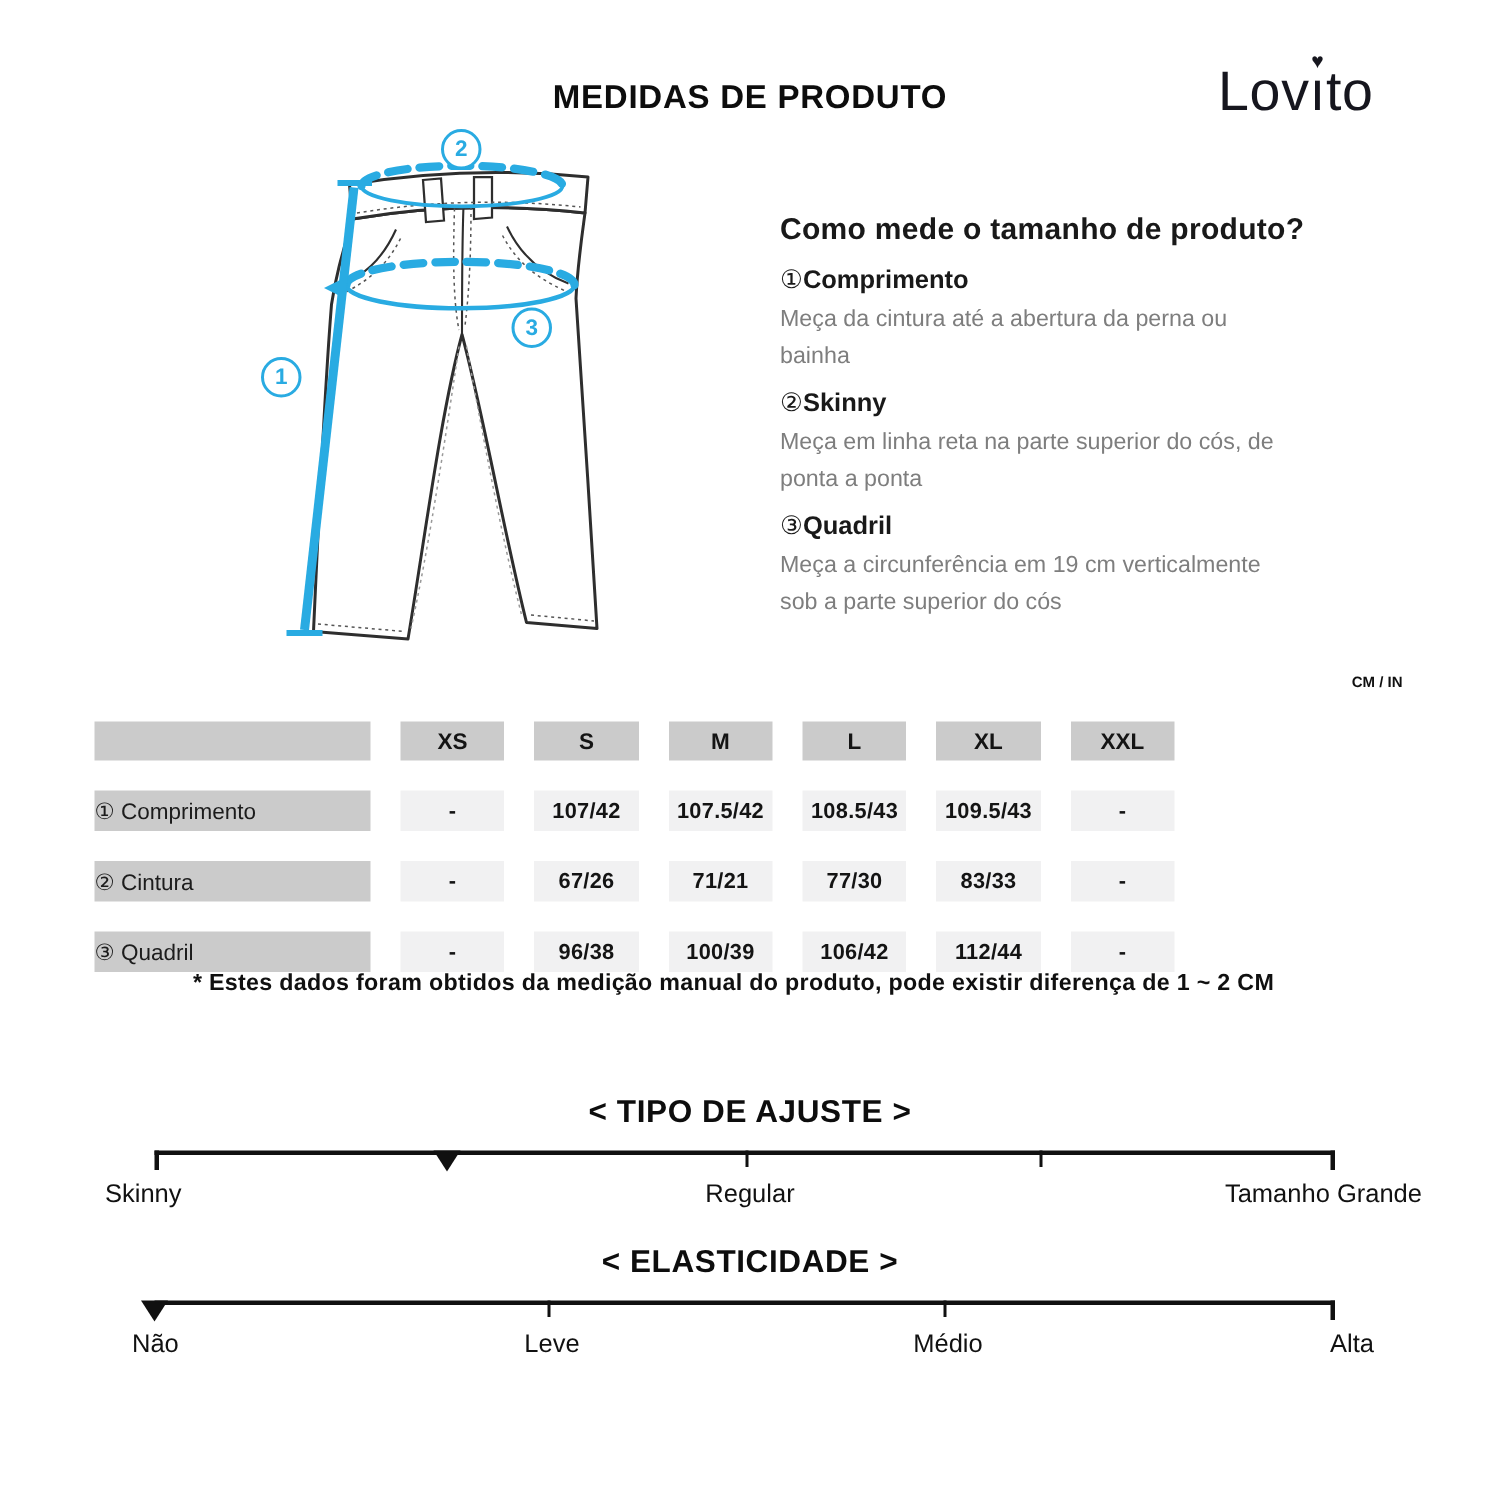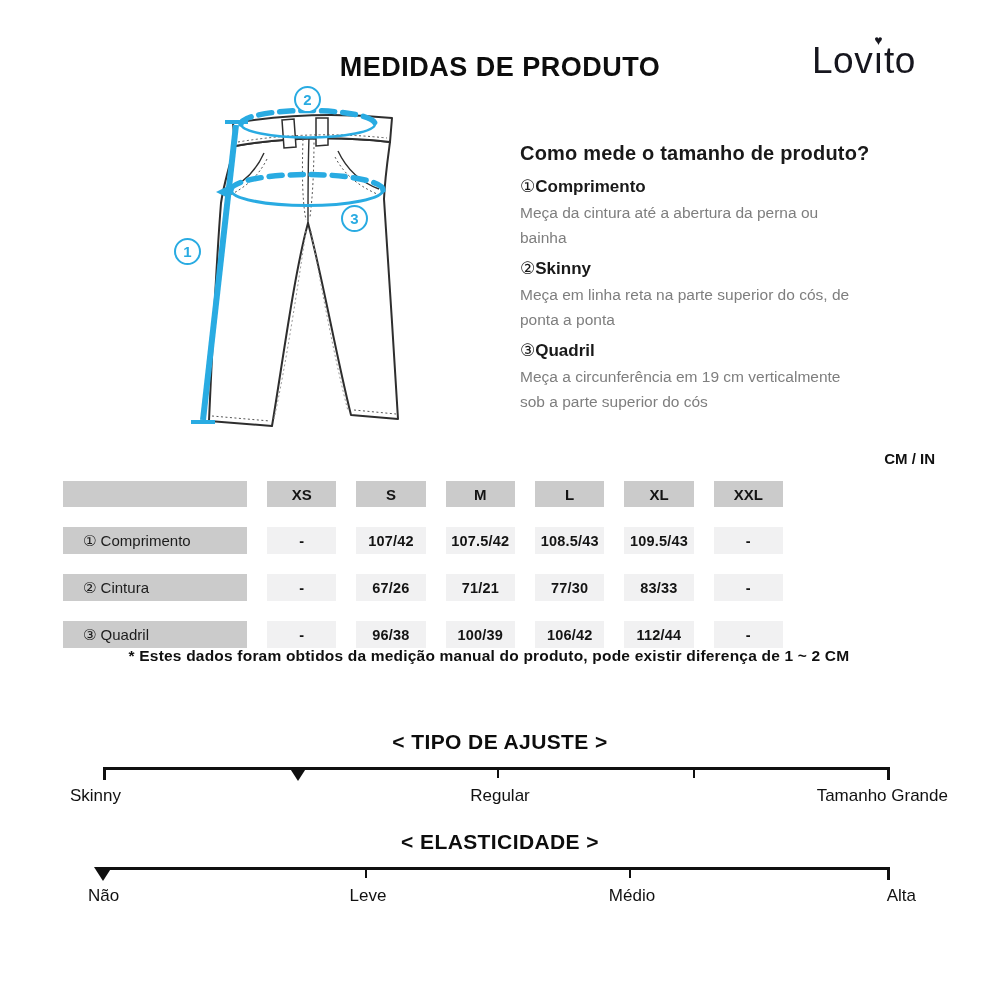--- a/index.html
+++ b/index.html
@@ -3,21 +3,21 @@
 <meta charset="utf-8">
 <style>
   html,body { margin:0; padding:0; background:#ffffff; }
   .page {
     position:relative; width:1000px; height:1000px; background:#ffffff;
     font-family:"Liberation Sans","DejaVu Sans",sans-serif; color:#111; overflow:hidden;
   }
   
   .title {
     position:absolute; top:52px; left:0; width:1000px; text-align:center;
-    font-size:27px; font-weight:800; letter-spacing:.5px; color:#0d0d0d;
+    font-size:22px; font-weight:800; letter-spacing:.5px; color:#0d0d0d;
   }
   .brand {
     position:absolute; top:40px; left:812px; font-size:37px; font-weight:400;
     letter-spacing:.5px; color:#16161e; white-space:nowrap;
   }
   .brand .iwrap { position:relative; display:inline-block; }
   .brand .heart {
     position:absolute; top:-7px; left:50%; transform:translateX(-50%);
     font-size:14px; line-height:1; color:#16161e;
   }
@@ -32,29 +32,29 @@
   .badge-2 { left:294px; top:86px; }
   .badge-3 { left:341px; top:205px; }
   .badge-1 { left:174px; top:238px; }
   
   .guide { position:absolute; left:520px; top:140px; width:432px; }
   .guide-heading { font-size:20px; font-weight:700; color:#191919; letter-spacing:.2px; line-height:26px; margin-bottom:7px; }
   .guide-item-title { font-size:17px; font-weight:700; color:#191919; line-height:27px; margin-top:5px; }
   .guide-item-title .num { font-weight:400; }
   .guide-desc { font-size:15.5px; color:#7e7e7e; line-height:25px; }
   
-  .unit { position:absolute; top:450px; right:65px; font-size:15px; font-weight:700; color:#101010; }
+  .unit { position:absolute; top:450px; right:65px; font-size:10px; font-weight:700; color:#101010; }
   .size-table {
     position:absolute; left:63px; top:481px; width:720px;
     display:grid; grid-template-columns:184px repeat(6,1fr);
     grid-template-rows:26px 27px 27px 27px; column-gap:5px; row-gap:6px;gap:20px;
   }
   .cell { display:flex; align-items:center; justify-content:center; }
   .hcell { background:#cbcbcb; font-weight:700; font-size:15px; color:#141414; }
-  .lcell { background:#cbcbcb; justify-content:flex-start; padding-left:20px; font-size:15px; color:#1c1c1c; }
+  .lcell { background:#cbcbcb; justify-content:flex-start; font-size:15px; color:#1c1c1c; }
   .vcell { background:#f1f1f2; font-weight:700; font-size:14.5px; letter-spacing:.2px; color:#141414; }
   .footnote {
     position:absolute; top:647px; left:0; width:978px; text-align:center;
     font-size:15.5px; font-weight:700; color:#101010; letter-spacing:.2px;
   }
   
   .scale-title {
     position:absolute; left:0; width:1000px; text-align:center;
     font-size:21px; font-weight:800; letter-spacing:.4px; color:#0d0d0d;
   }

